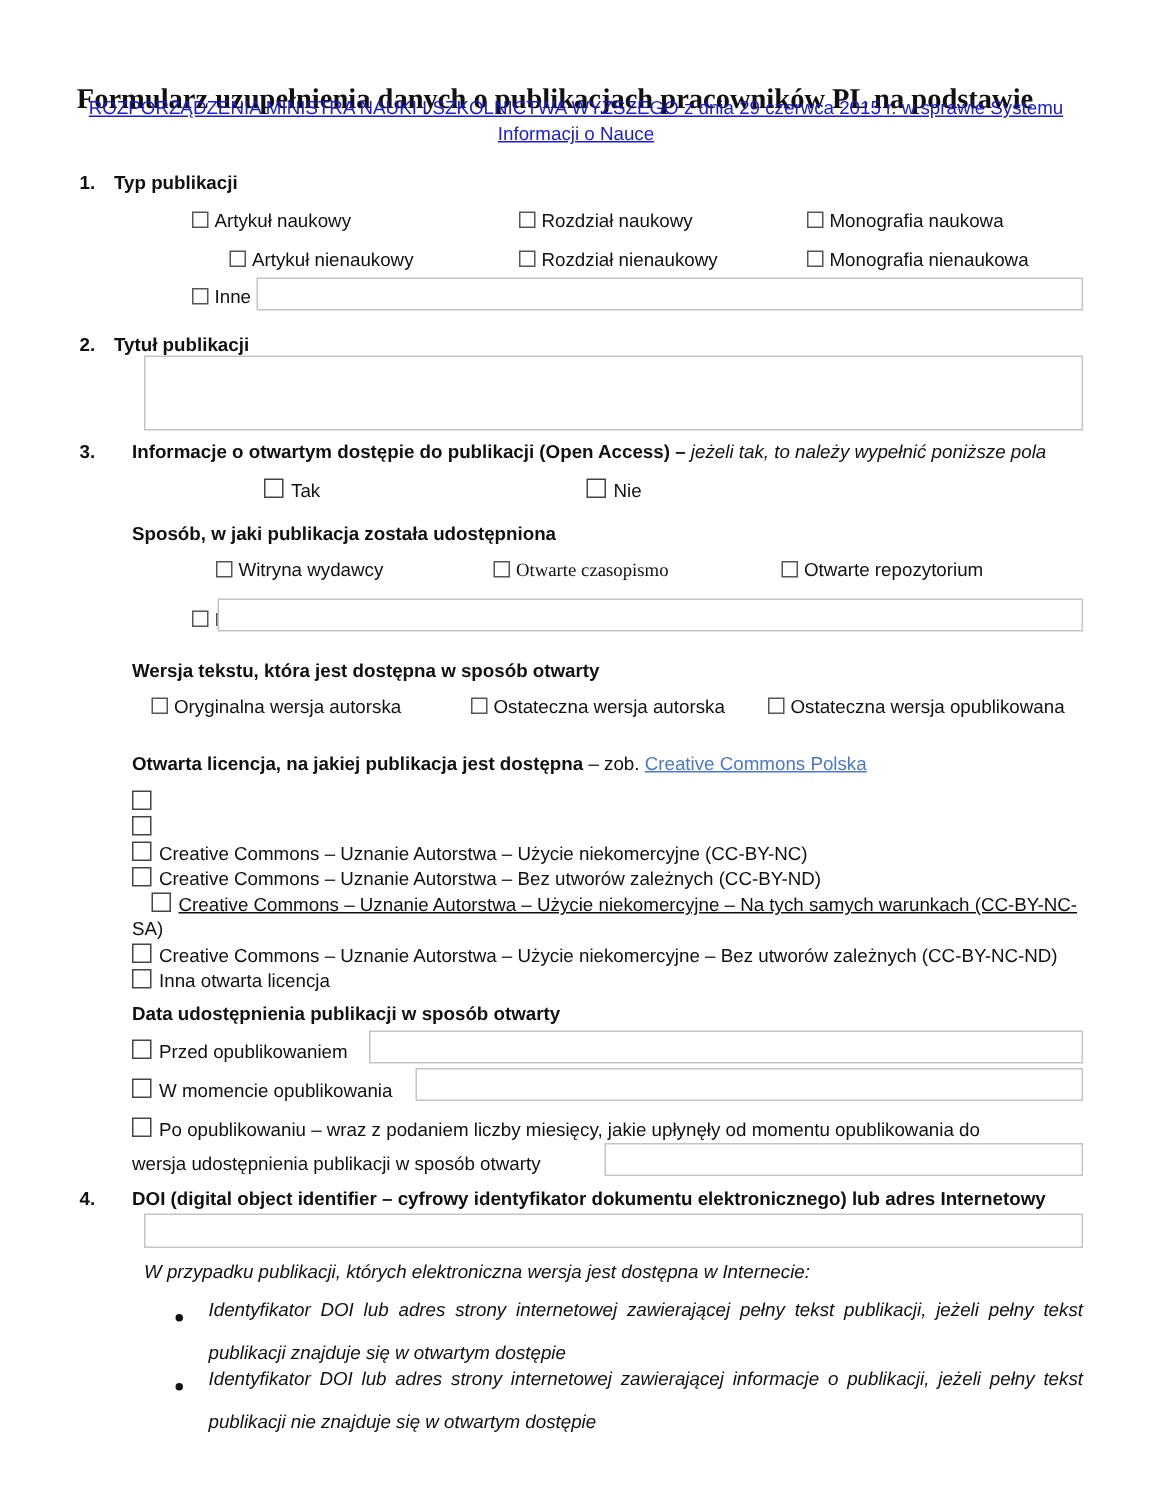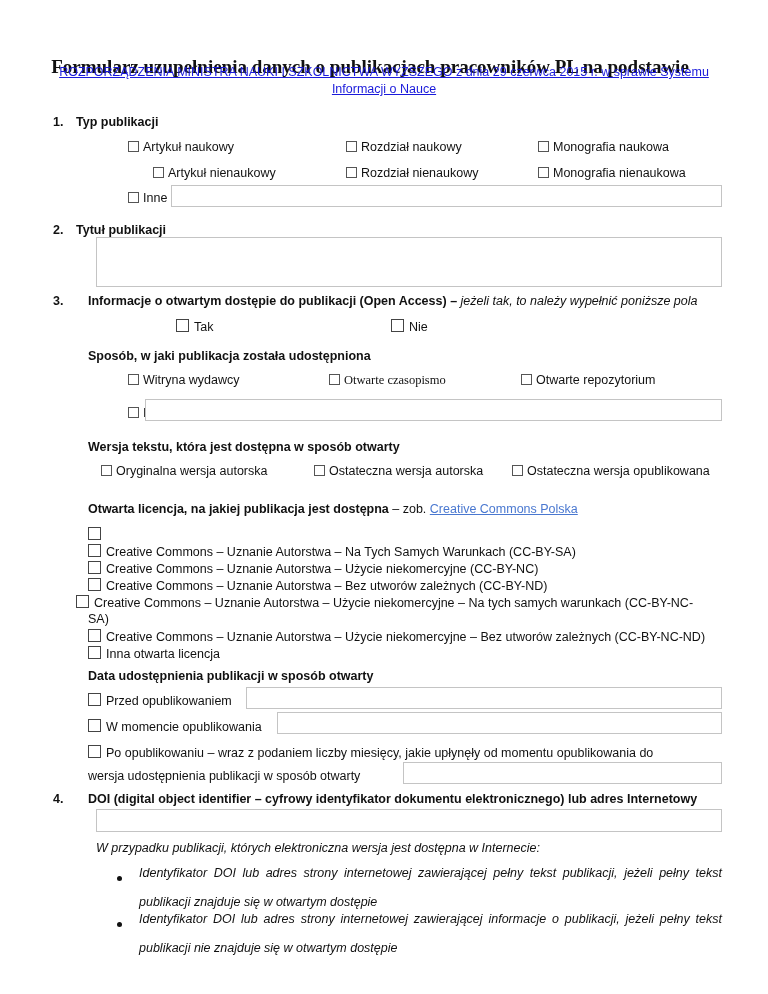--- a/index.html
+++ b/index.html
@@ -64,43 +64,43 @@
 
 <div class="abs sec-num" style="left:53px; top:294px;">3.</div>
 <div class="abs" style="left:88px; top:294px;">
   <span class="sec-title">Informacje o otwartym dostępie do publikacji (Open Access)</span><span class="sec-title"> – </span><span class="italic">jeżeli tak, to należy wypełnić poniższe pola</span>
 </div>
 
 <div class="abs" style="left:176px; top:319px;"><span class="cb-big"></span><span>Tak</span></div>
 <div class="abs" style="left:391px; top:319px;"><span class="cb-big"></span><span>Nie</span></div>
 
 <div class="abs sub-title" style="left:88px; top:349px;">Sposób, w jaki publikacja została udostępniona</div>
-<div class="abs" style="left:128px; top:373px;"><span class="cb-small"></span><span>Witryna wydawcy</span></div>
+<div class="abs" style="left:144px; top:373px;"><span class="cb-small"></span><span>Witryna wydawcy</span></div>
 <div class="abs" style="left:329px; top:373px;font-family:Liberation Serif, serif;"><span class="cb-small"></span><span>Otwarte czasopismo</span></div>
 <div class="abs" style="left:521px; top:373px;"><span class="cb-small"></span><span>Otwarte repozytorium</span></div>
 
 <div class="abs" style="left:128px; top:406px;"><span class="cb-small"></span><span>Inne</span></div>
 <div class="box" style="left:145px; top:399px; width:577px; height:22px;">
   <input type="text" value="" style="">
 </div>
 
 <div class="abs sub-title" style="left:88px; top:440px;">Wersja tekstu, która jest dostępna w sposób otwarty</div>
 <div class="abs" style="left:101px; top:464px;"><span class="cb-small"></span><span>Oryginalna wersja autorska</span></div>
 <div class="abs" style="left:314px; top:464px;"><span class="cb-small"></span><span>Ostateczna wersja autorska</span></div>
 <div class="abs" style="left:512px; top:464px;"><span class="cb-small"></span><span>Ostateczna wersja opublikowana</span></div>
 
 <div class="abs" style="left:88px; top:502px;">
   <span class="sub-title">Otwarta licencja, na jakiej publikacja jest dostępna</span><span> – zob. </span><span class="cc-link">Creative Commons Polska</span>
 </div>
 
 <div class="abs" style="left:88px; top:527px;"><span class="cb-big"></span></div>
-<div class="abs" style="left:88px; top:544px;"><span class="cb-big"></span><span>Creative Commons – Uznanie Autorstwa – Na Tych Samych Warunkach (CC-BY-SA)</span></div>
+<div class="abs" style="left:88px; top:544px;"><span class="cb-big"></span></div>
 <div class="abs" style="left:88px; top:561px;"><span class="cb-big"></span><span>Creative Commons – Uznanie Autorstwa – Użycie niekomercyjne (CC-BY-NC)</span></div>
 <div class="abs" style="left:88px; top:578px;"><span class="cb-big"></span><span>Creative Commons – Uznanie Autorstwa – Bez utworów zależnych (CC-BY-ND)</span></div>
-<div class="abs" style="left:76px; top:595px;"><span class="cb-big"></span><span>Creative Commons – Uznanie Autorstwa – Użycie niekomercyjne – Na tych samych warunkach (CC-BY-NC-</span></div>
+<div class="abs" style="left:101px; top:595px;text-decoration:underline;"><span class="cb-big"></span><span>Creative Commons – Uznanie Autorstwa – Użycie niekomercyjne – Na tych samych warunkach (CC-BY-NC-</span></div>
 <div class="abs" style="left:88px; top:612px;">SA)</div>
 <div class="abs" style="left:88px; top:629px;"><span class="cb-big"></span><span>Creative Commons – Uznanie Autorstwa – Użycie niekomercyjne – Bez utworów zależnych (CC-BY-NC-ND)</span></div>
 <div class="abs" style="left:88px; top:646px;"><span class="cb-big"></span><span>Inna otwarta licencja</span></div>
 
 <div class="abs sub-title" style="left:88px; top:669px;">Data udostępnienia publikacji w sposób otwarty</div>
 
 <div class="abs" style="left:88px; top:693px;"><span class="cb-big"></span><span>Przed opublikowaniem</span></div>
 <div class="box" style="left:246px; top:687px; width:476px; height:22px;">
   <input type="text" value="" style="">
 </div>

